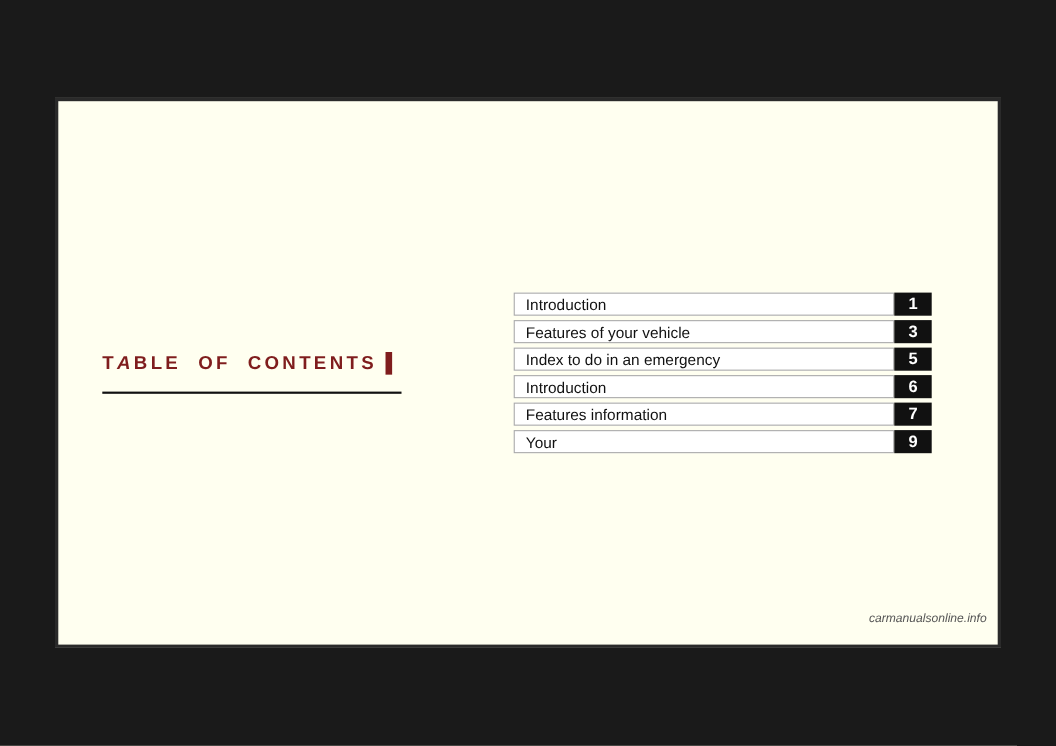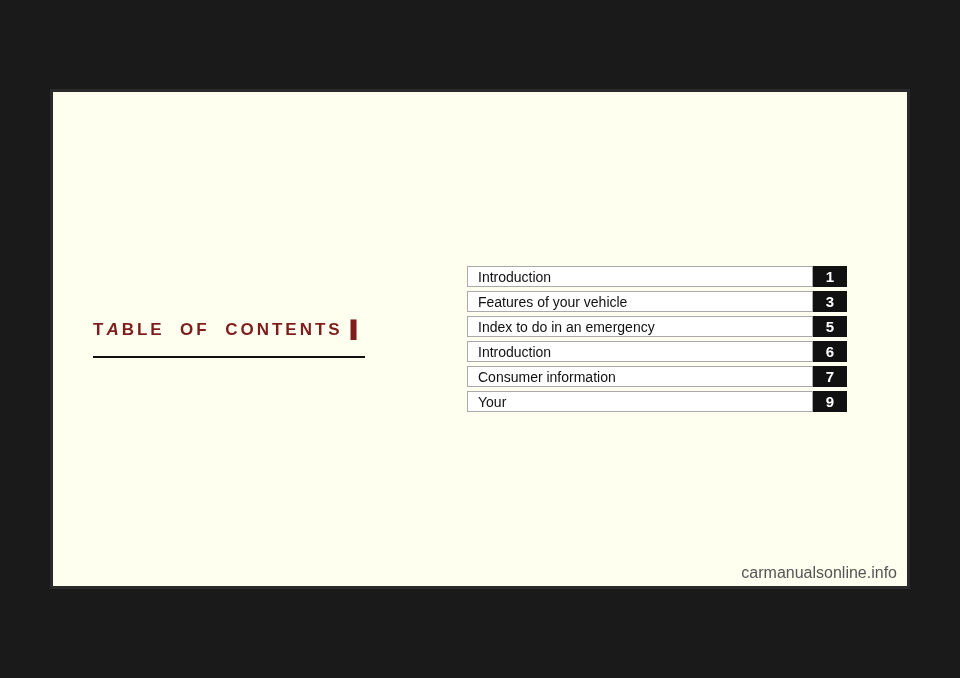--- a/index.html
+++ b/index.html
@@ -76,24 +76,25 @@
       display: flex;
       align-items: center;
       justify-content: center;
       font-size: 15px;
       font-weight: bold;
       flex-shrink: 0;
     }
 
     .watermark {
       position: absolute;
-      bottom: 4px;
+      bottom: 18px;
       right: 10px;
-      font-size: 16px;
+      font-size: 11px;
       color: #555;
+      font-style: italic;
     }
   </style>
 </head>
 <body>
 
 <div class="page-bg">
 
   <div class="toc-title">
     T<span class="a-special">A</span>BLE&nbsp;&nbsp;OF&nbsp;&nbsp;CONTENTS ▌
   </div>
@@ -110,21 +111,21 @@
       </div>
       <div class="toc-row">
         <div class="toc-label">Index to do in an emergency</div>
         <div class="toc-number">5</div>
       </div>
       <div class="toc-row">
         <div class="toc-label">Introduction</div>
         <div class="toc-number">6</div>
       </div>
       <div class="toc-row">
-        <div class="toc-label">Consumer information</div>
+        <div class="toc-label">Features information</div>
         <div class="toc-number">7</div>
       </div>
       <div class="toc-row">
         <div class="toc-label">Your</div>
         <div class="toc-number">9</div>
       </div>
     </div>
 
   <div class="watermark">carmanualsonline.info</div>
 </div>

